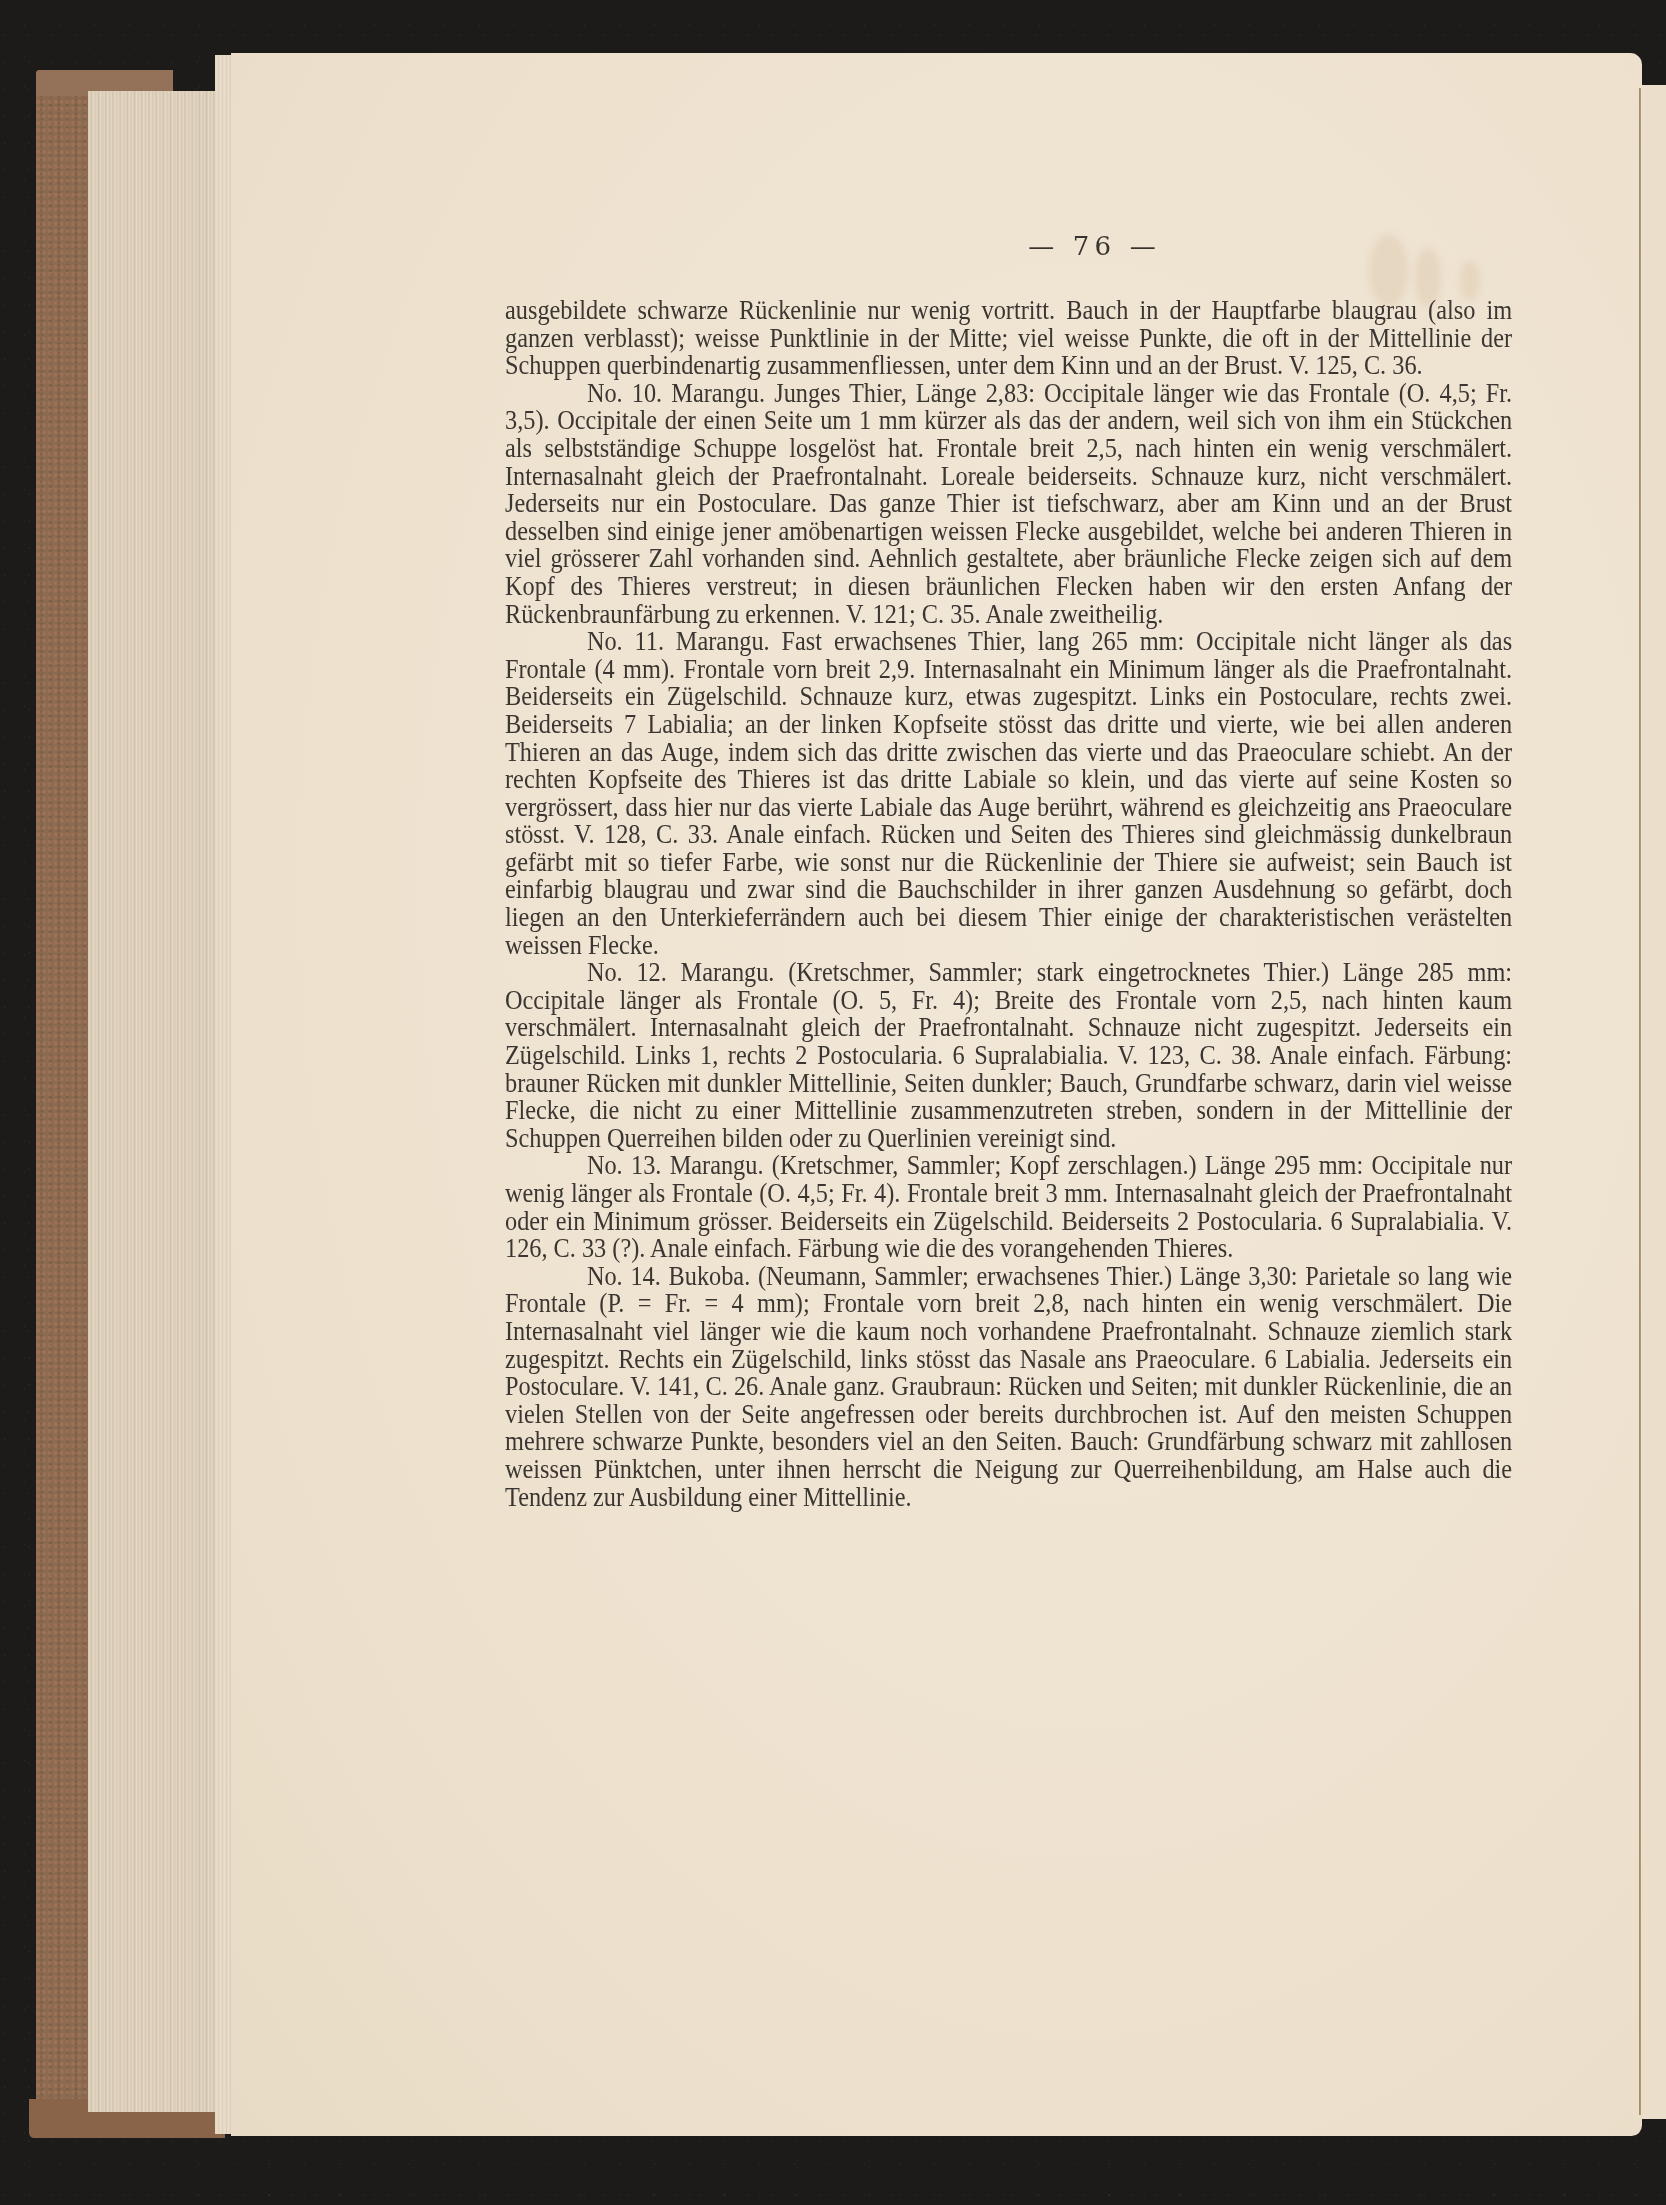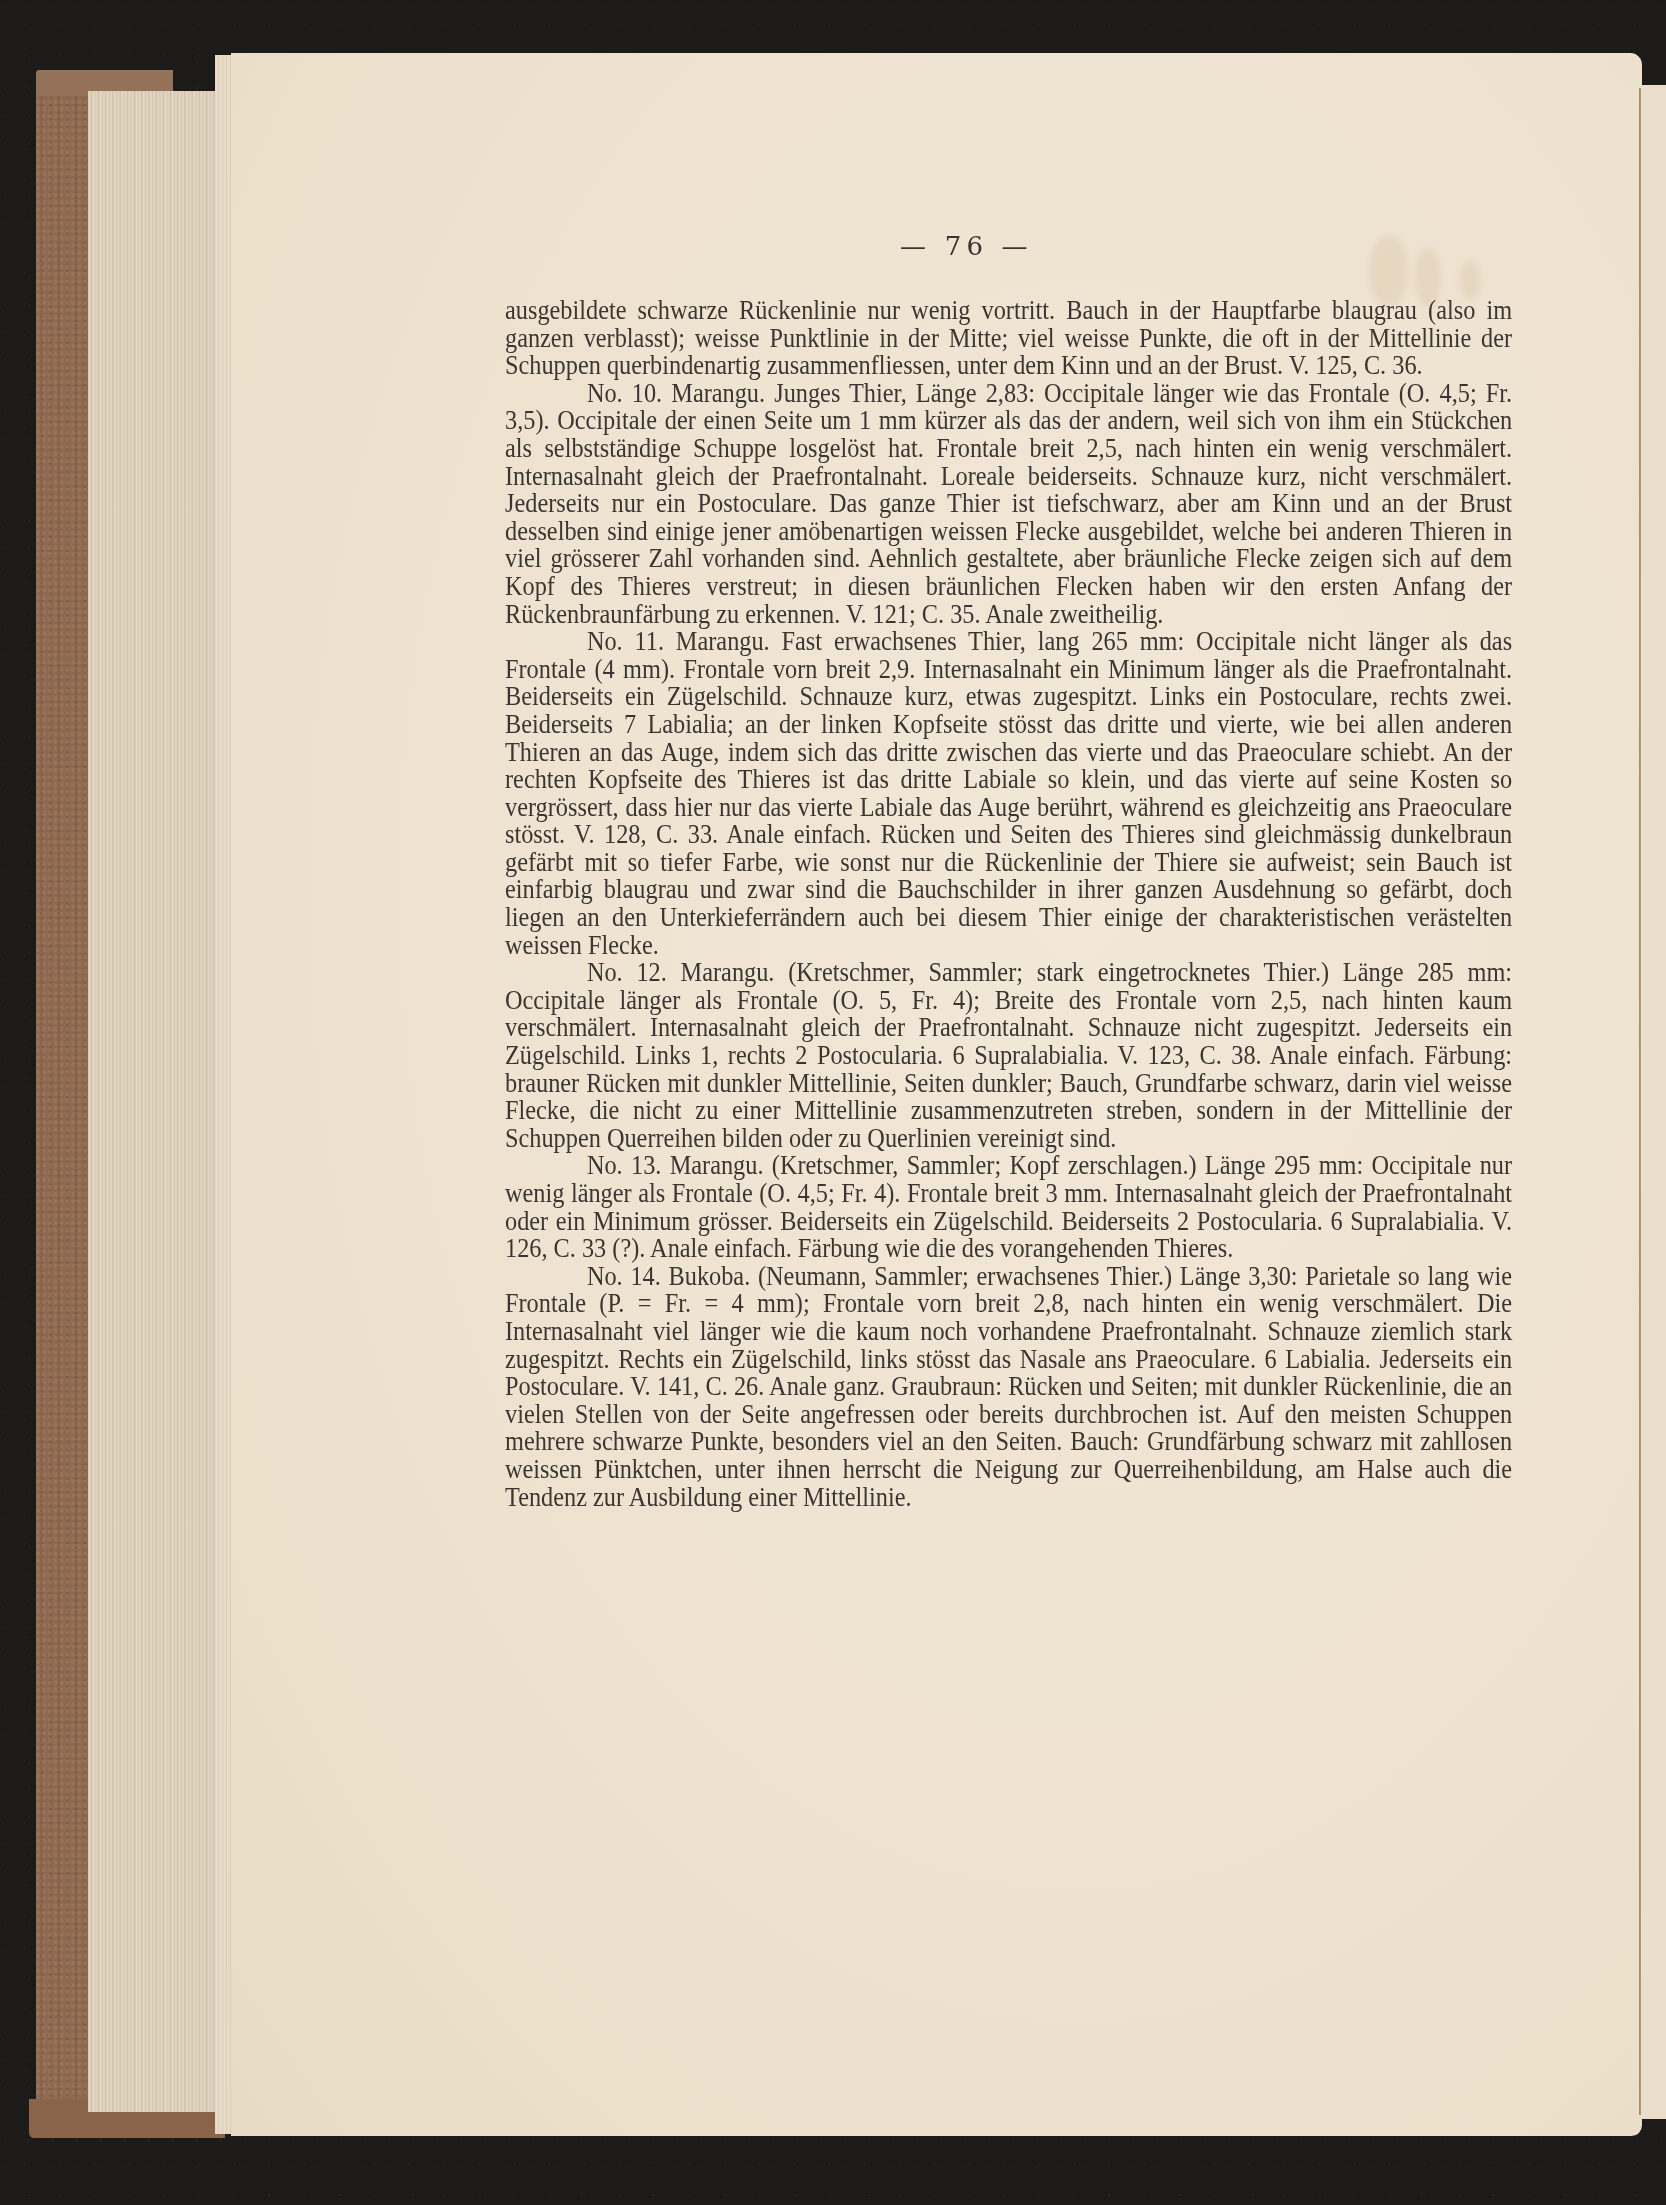--- a/index.html
+++ b/index.html
@@ -58,21 +58,21 @@
   .next-page-sliver {
     position: absolute; left: 1641px; top: 85px; width: 25px; height: 2034px;
     background: #ebdfcb;
   }
   .stain {
     position: absolute; border-radius: 50%;
     background: rgba(200,170,130,0.22); filter: blur(3.9px);
   }
   
   .page-number {
-    position: absolute; left: 900px; top: 231px; width: 261px; text-align: left;
+    position: absolute; left: 900px; top: 231px; width: 261px; text-align: right;
     font-size: 26px; color: #3a3430; letter-spacing: 5.2px;
   }
   .text-block {
     position: absolute; left: 505px; top: 297px; width: 1007px;
     font-family: "Liberation Serif", "DejaVu Serif", serif;
     font-size: 27px; line-height: 27.6px; color: #3b3632;
     text-align: justify; hyphens: manual;
     transform: scaleX(0.9); transform-origin: left top;
     width: 1119px;
   }

